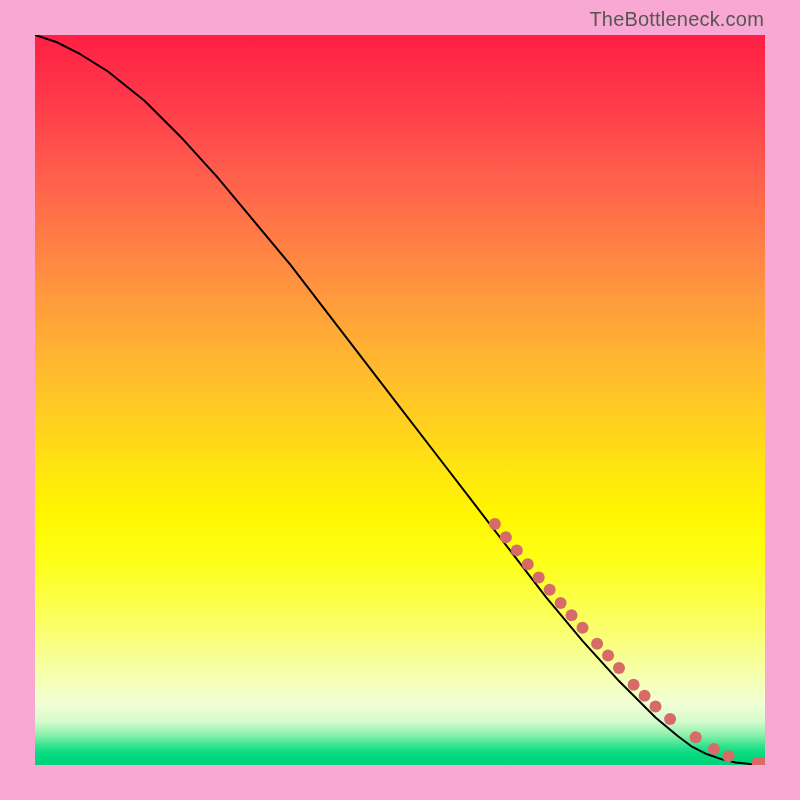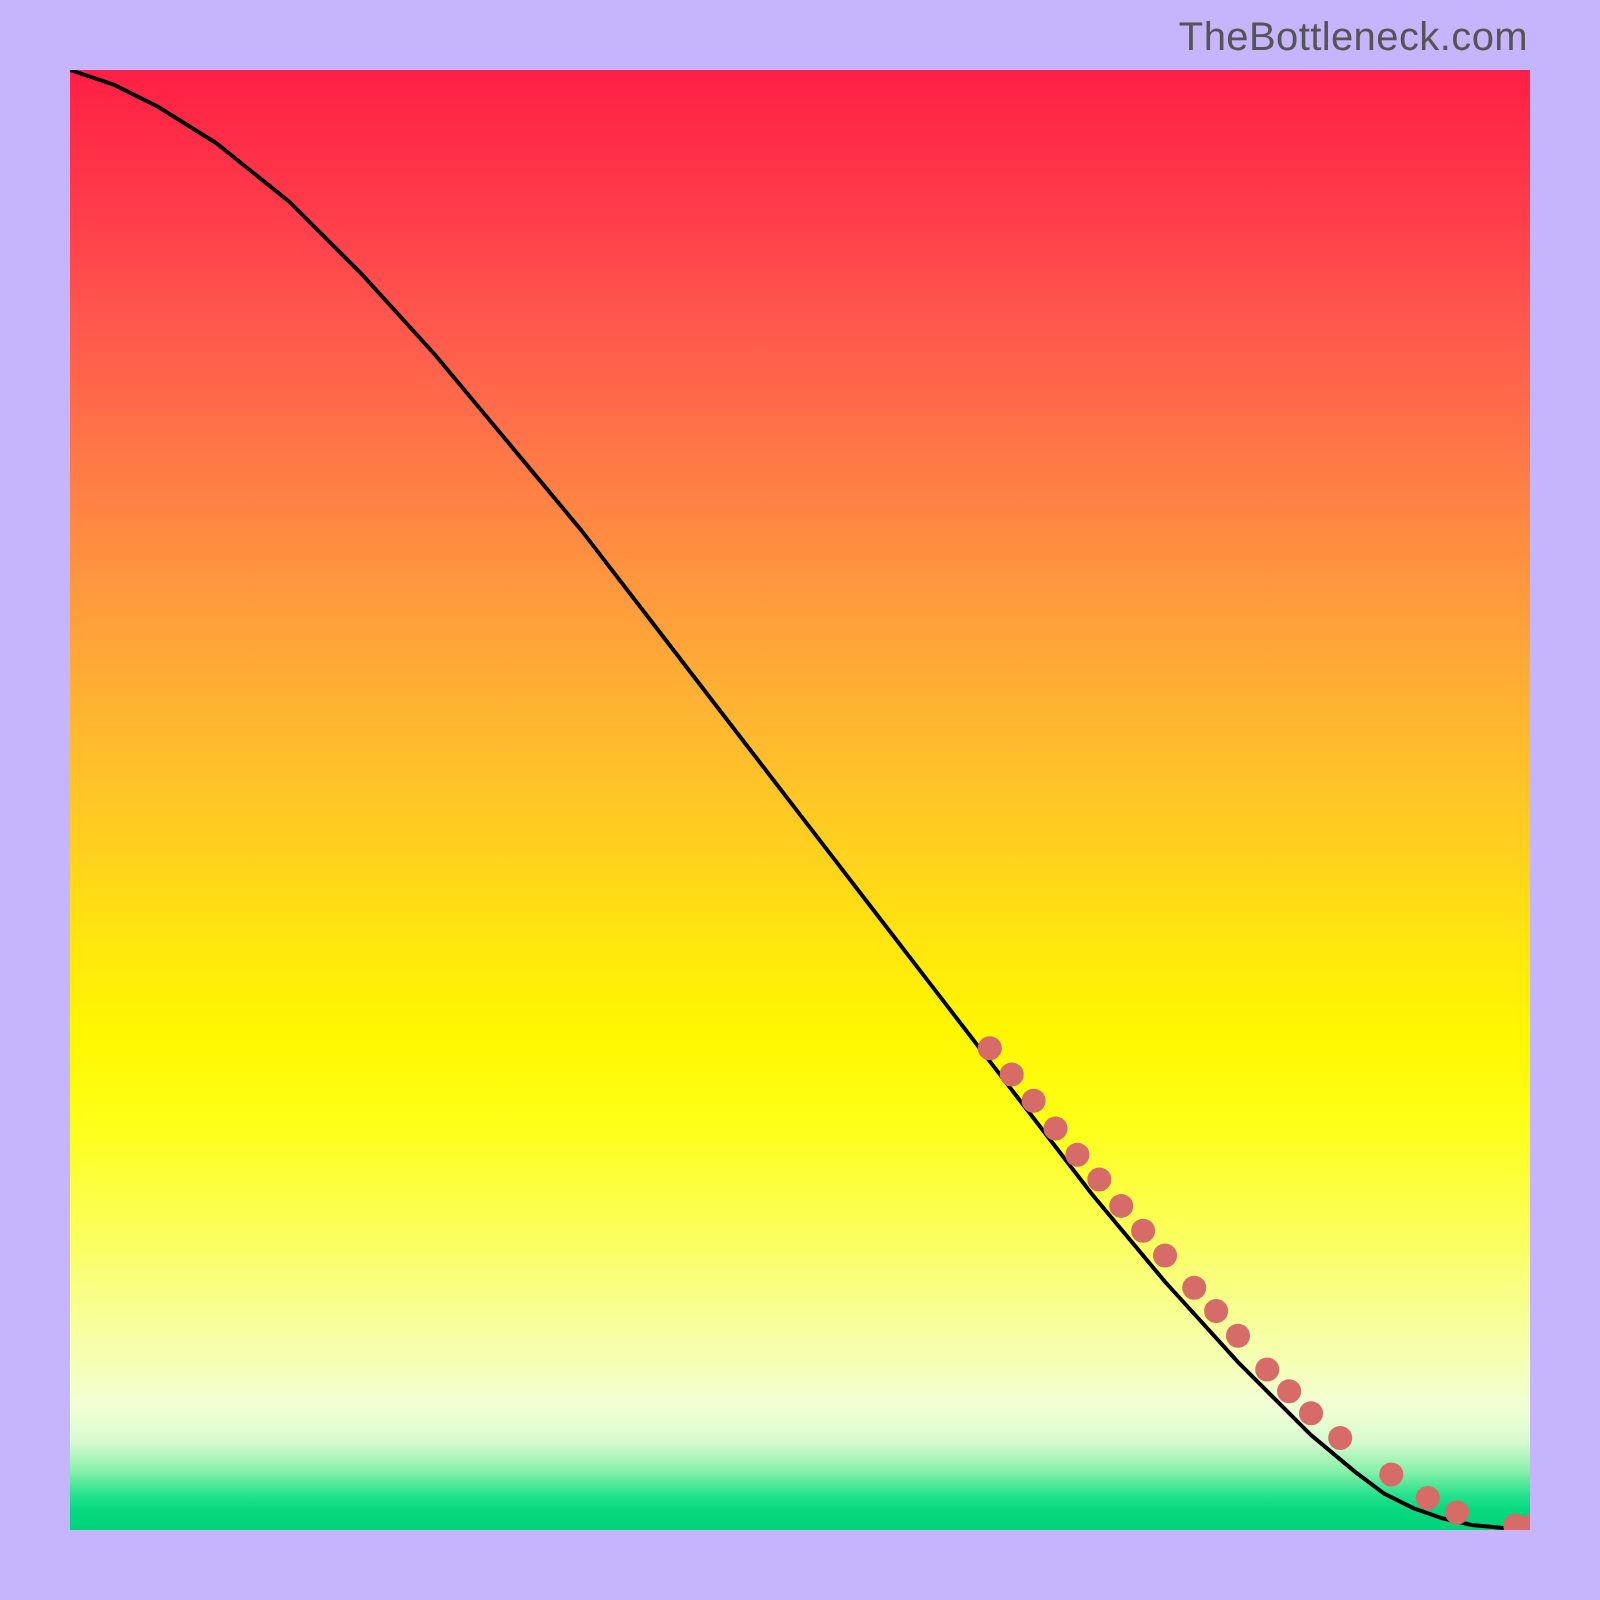--- a/index.html
+++ b/index.html
@@ -7,21 +7,21 @@
     padding: 0;
     width: 800px;
     height: 800px;
     overflow: hidden;
     font-family: Arial, Helvetica, sans-serif;
   }
   .frame {
     position: relative;
     width: 800px;
     height: 800px;
-    background: #c4b5fd;
+    background: #f9a8d4;
   }
   .plot-area {
     position: absolute;
     left: 35px;
     top: 35px;
     width: 730px;
     height: 730px;
     overflow: visible;
   }
   .gradient {

